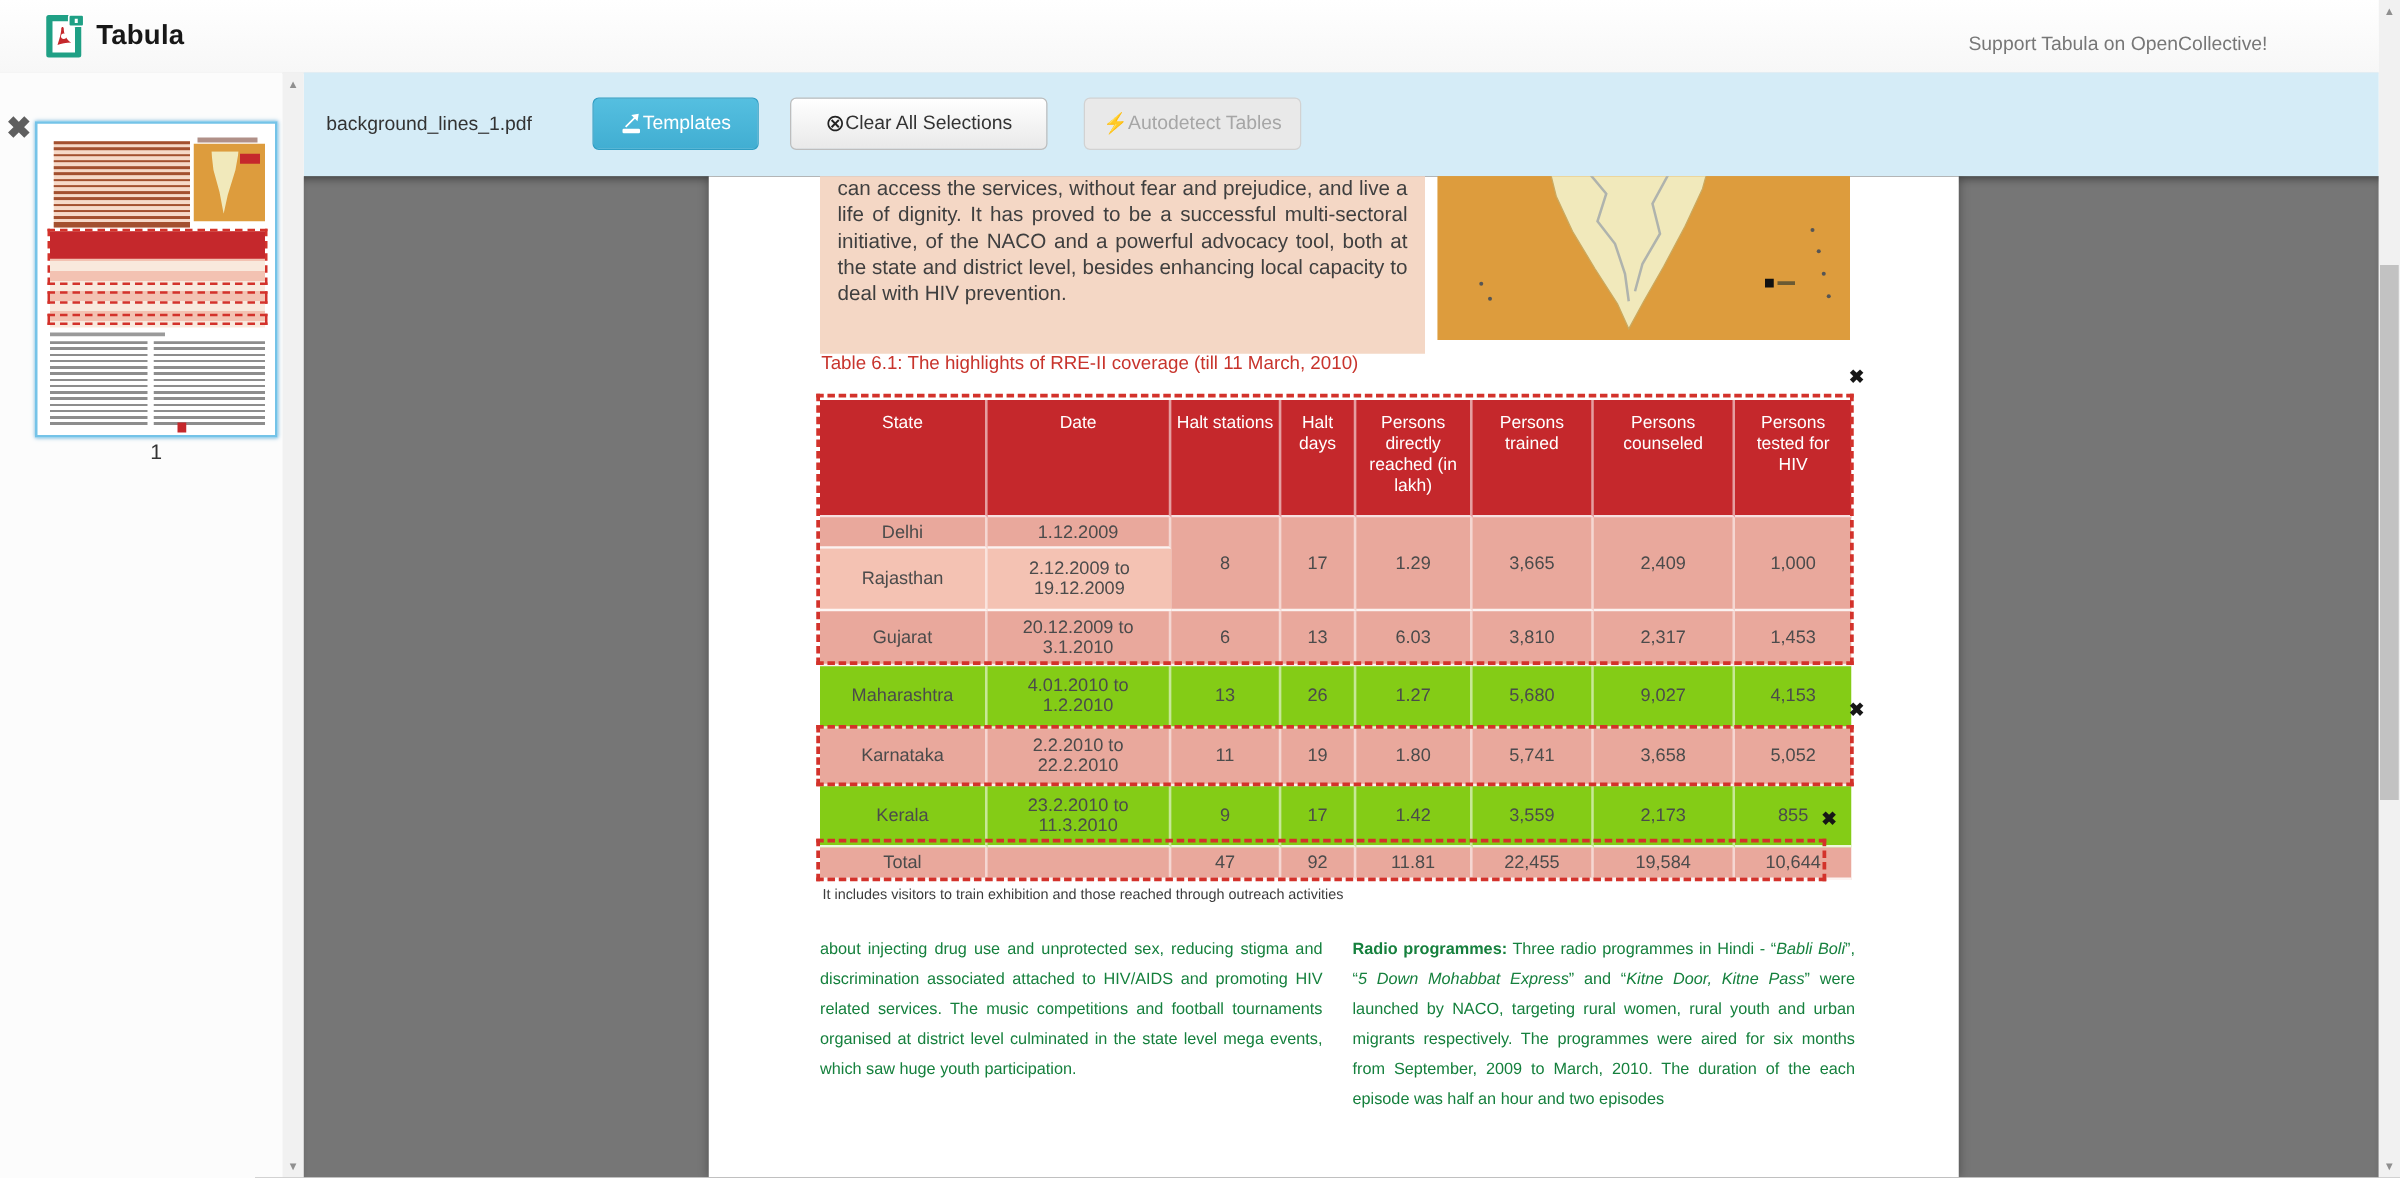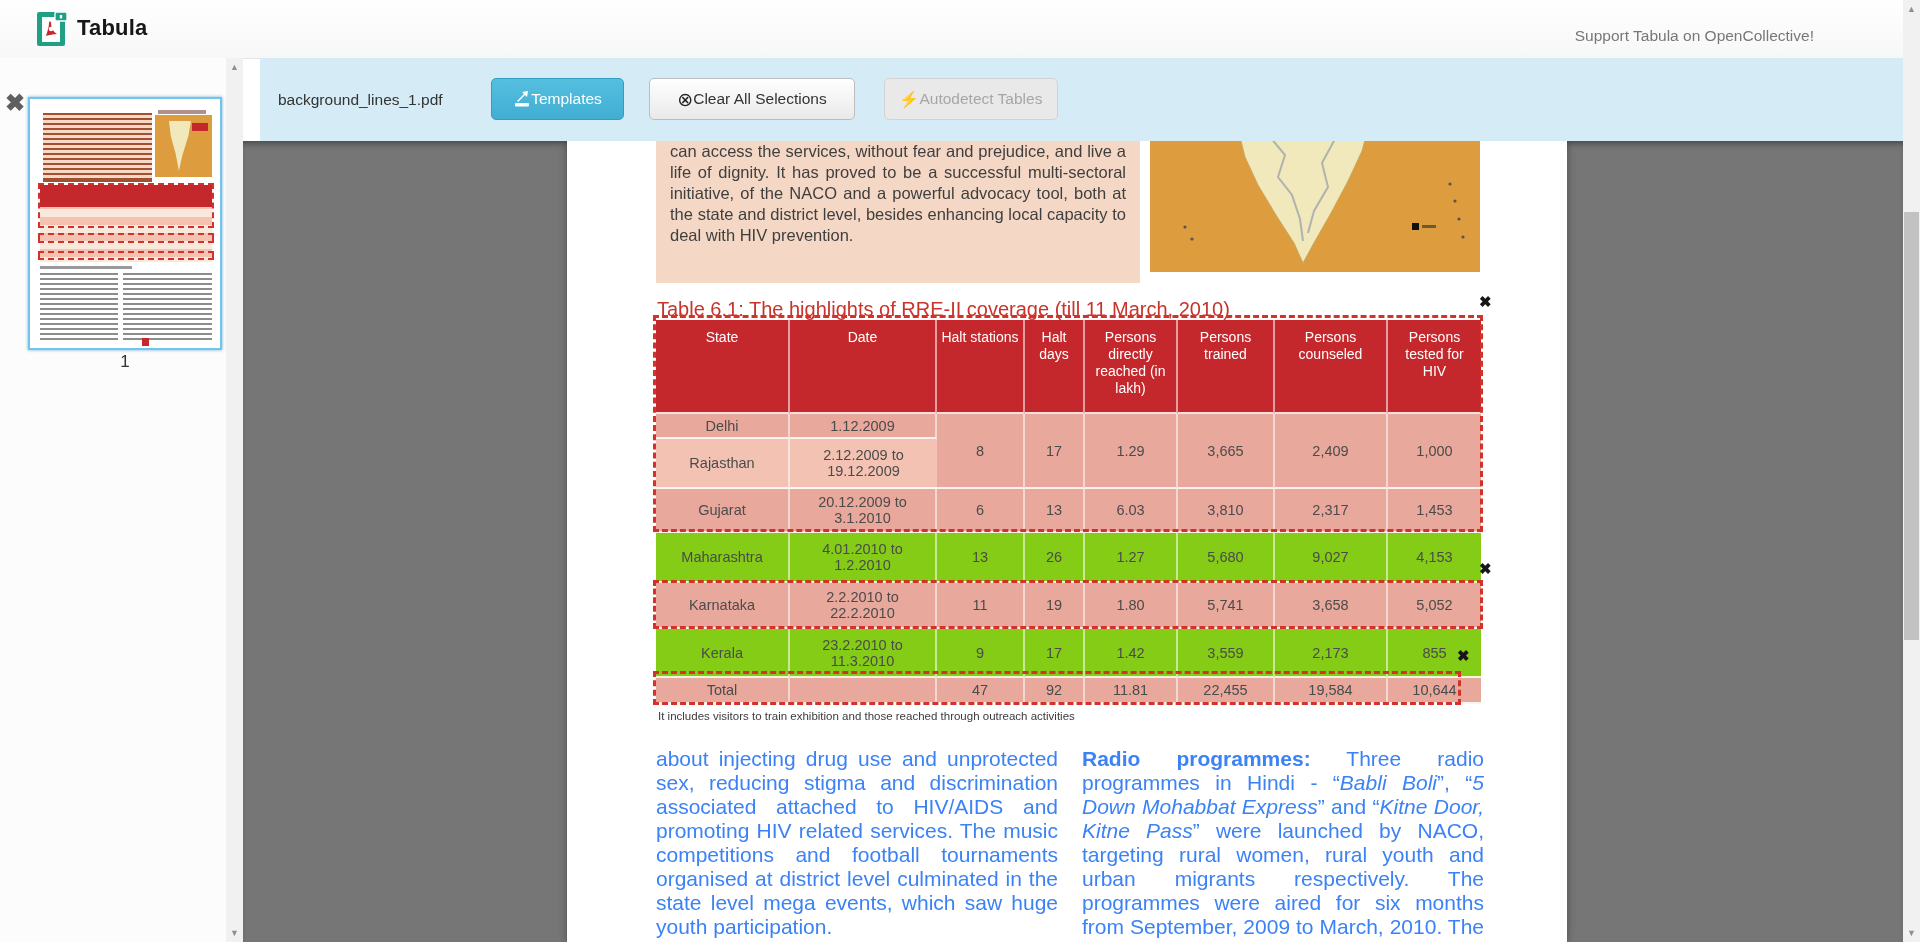--- a/index.html
+++ b/index.html
@@ -10,21 +10,21 @@
   .navbar{position:absolute;left:0;top:0;width:1903px;height:58px;
           background:linear-gradient(#ffffff,#f7f7f7);border-bottom:1px solid #e4e4e4;}
   .brand{position:absolute;left:36px;top:8px;display:flex;align-items:center;gap:8px;cursor:pointer;text-decoration:none;}
   .brand-text{font-size:22px;font-weight:bold;color:#171717;letter-spacing:.2px;}
   .nav-links{position:absolute;left:186px;top:0;height:57px;display:flex;align-items:center;gap:44px;}
   .nav-link{font-size:15.5px;color:#777;cursor:pointer;text-decoration:none;}
   .nav-right{position:absolute;right:89px;top:0;height:72px;display:flex;align-items:center;}
   .nav-right a{font-size:15.5px;color:#777;text-decoration:none;cursor:pointer;}
 
   
-  .toolbar{position:absolute;left:260px;top:58px;width:1660px;height:87px;background:#d5ecf7;}
+  .toolbar{position:absolute;left:243px;top:58px;width:1660px;height:87px;background:#d5ecf7;}
   .file-title{position:absolute;left:18px;top:0;height:83px;display:flex;align-items:center;
               font-size:15.5px;color:#333;}
   .btn{position:absolute;top:20px;height:42px;display:flex;align-items:center;justify-content:center;
        gap:0;border-radius:5px;font-size:15.5px;cursor:pointer;box-sizing:border-box;padding:0 14px;}
   .btn-templates{left:231px;width:133px;background:linear-gradient(#55bfe0,#41aed2);
                  border:1px solid #2f9ec4;color:#fff;}
   .btn-clear{left:389px;width:206px;background:linear-gradient(#ffffff,#e9e9e9);
              border:1px solid #bdbdbd;color:#333;}
   .btn-auto{left:624px;width:174px;background:#e9e9e9;border:1px solid #d2d2d2;color:#a6a6a6;cursor:default;}
   .btn-export{right:54px;width:313px;background:linear-gradient(#4fae4f,#419641);
@@ -66,42 +66,42 @@
   .viewer{position:absolute;left:243px;top:141px;width:1660px;height:801px;background:#767676;
           overflow:hidden;box-shadow:inset 0 6px 7px -4px rgba(0,0,0,.45);}
   .pdf-page{position:absolute;left:324px;top:0;width:1000px;height:801px;background:#fff;
             box-shadow:0 0 8px rgba(0,0,0,.35);}
 
   .pdf-para-top{position:absolute;left:89px;top:-10px;width:484px;height:152px;background:#f4d7c5;
                 box-sizing:border-box;padding:10px 14px;font-size:16.5px;line-height:21px;
                 color:#3f3f3f;text-align:justify;}
   .pdf-map{position:absolute;left:583px;top:-12px;width:330px;height:143px;background:#dd9c3d;overflow:hidden;}
 
-  .pdf-table-title{position:absolute;left:90px;top:157px;width:700px;font-size:20px;color:#c8342c;}
+  .pdf-table-title{position:absolute;left:90px;top:141px;width:700px;font-size:15px;color:#c8342c;}
 
   .pdf-table{position:absolute;left:89px;top:179px;}
   table.rre{border-collapse:separate;border-spacing:0;table-layout:fixed;width:825px;
             font-size:14.5px;color:#4b4b4b;}
   table.rre th,table.rre td{box-sizing:border-box;border-right:2px solid rgba(255,255,255,.55);
             border-bottom:2px solid rgba(255,255,255,.85);padding:0 4px;text-align:center;}
   table.rre th:last-child,table.rre td:last-child{border-right:none;}
   table.rre th{background:#c5282c;color:#fff;font-weight:normal;font-size:14px;line-height:17px;
             vertical-align:top;padding-top:9px;height:94px;}
   td.state{text-align:left;padding-left:8px;}
   tr.sel-row td{background:#e9a89c;}
   tr.plain-row td{background:#84cc16;}
   td.raj{background:#f4c2b3 !important;}
 
   .pdf-footnote{position:absolute;left:91px;top:569px;font-size:11.5px;color:#3c3c3c;}
 
   .selection{position:absolute;border:3px dashed #d3322b;box-sizing:border-box;cursor:move;}
   .sel-close{position:absolute;font-size:15px;font-weight:bold;color:#161616;cursor:pointer;line-height:1;}
 
-  .pdf-col{position:absolute;top:606px;width:402px;font-size:21px;line-height:24px;
-           color:#3b82f6;text-align:justify;}
+  .pdf-col{position:absolute;top:606px;width:402px;font-size:13px;line-height:24px;
+           color:#15803d;text-align:justify;}
   .pdf-col.left{left:89px;}
   .pdf-col.right{left:515px;}
   .seg-b{font-weight:bold;}
   .seg-i{font-style:italic;}
 
   
   .main-scroll{position:absolute;left:1903px;top:0;width:17px;height:942px;background:#f1f1f1;}
   .main-thumbbar{position:absolute;left:1px;top:212px;width:15px;height:428px;background:#c2c2c2;cursor:pointer;}
 </style>
 </head>

